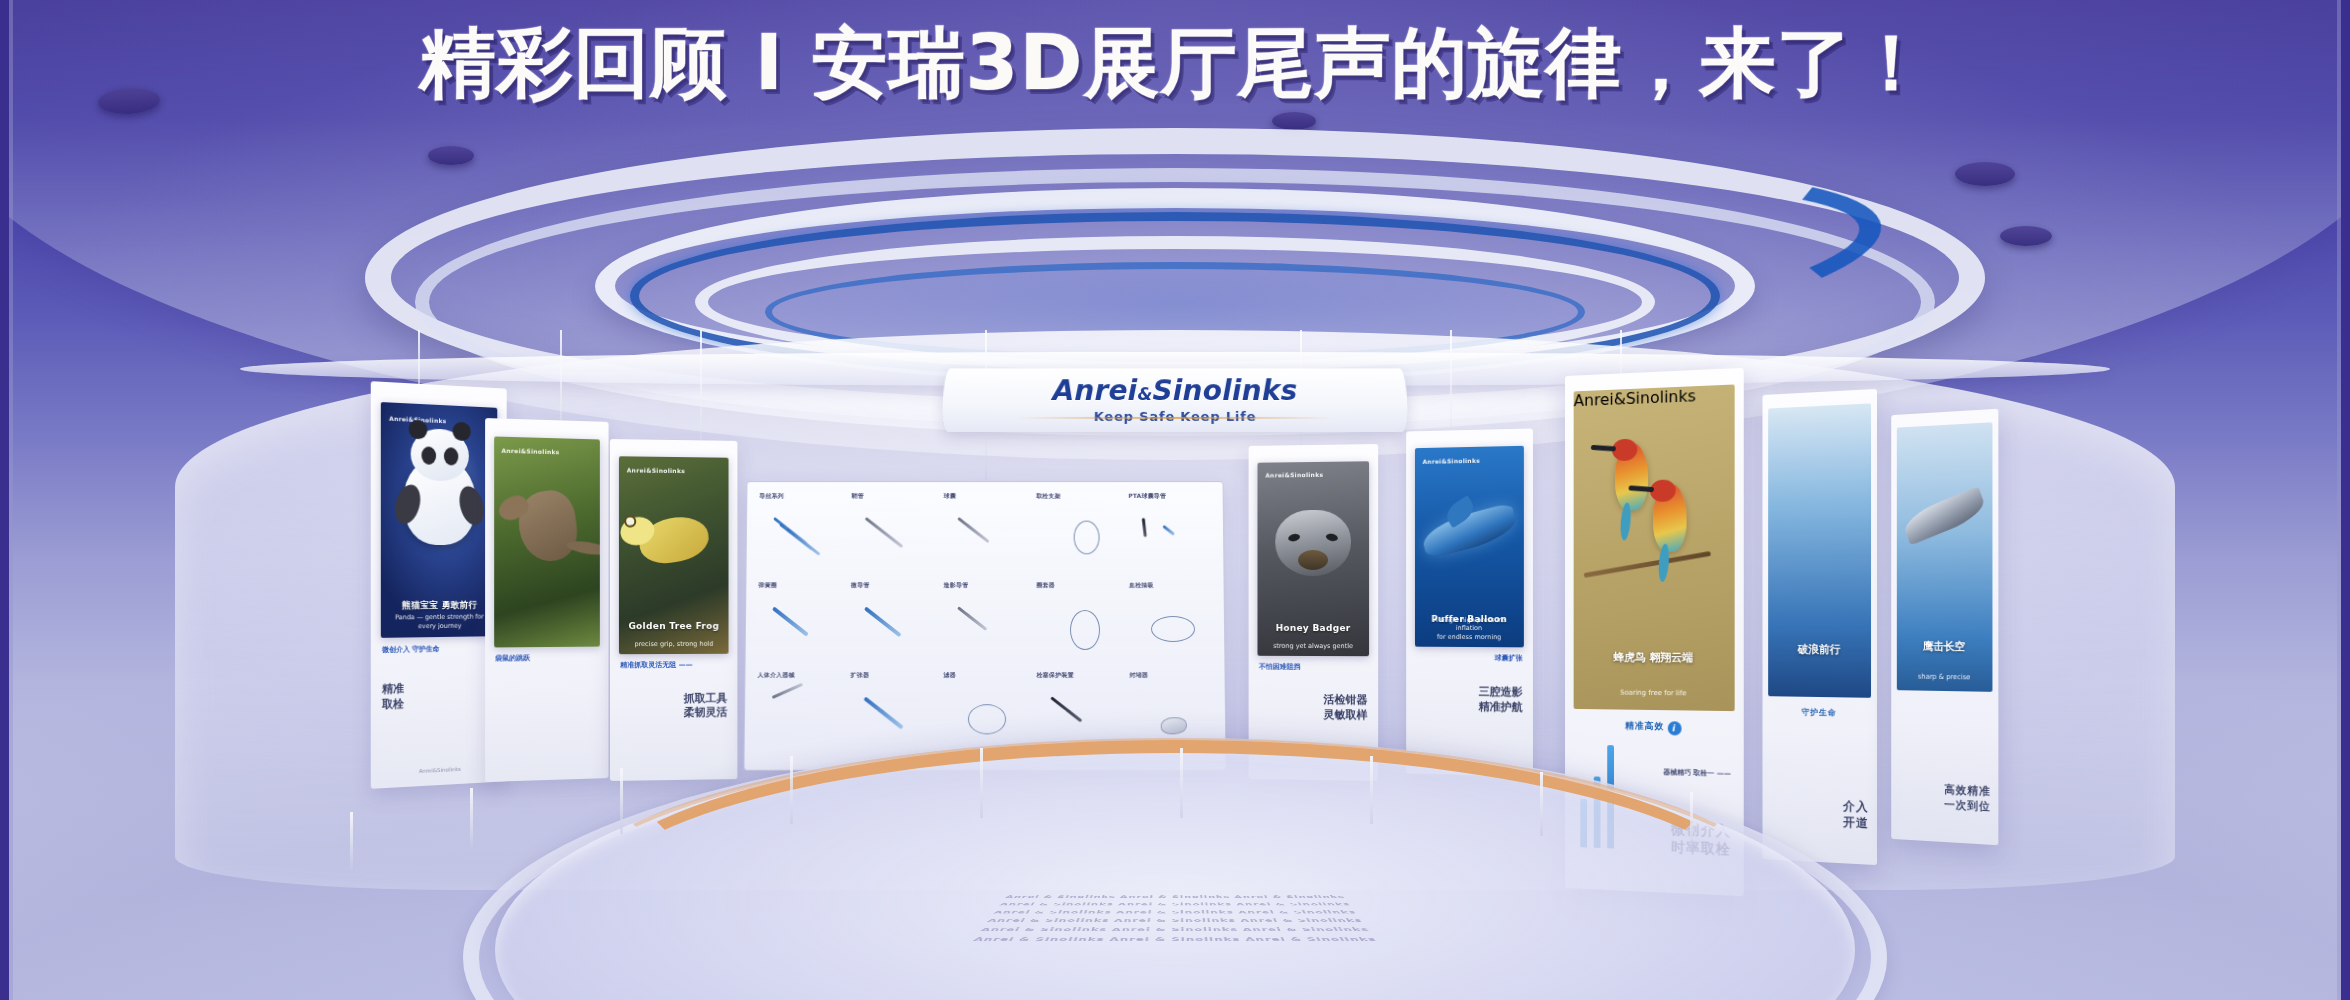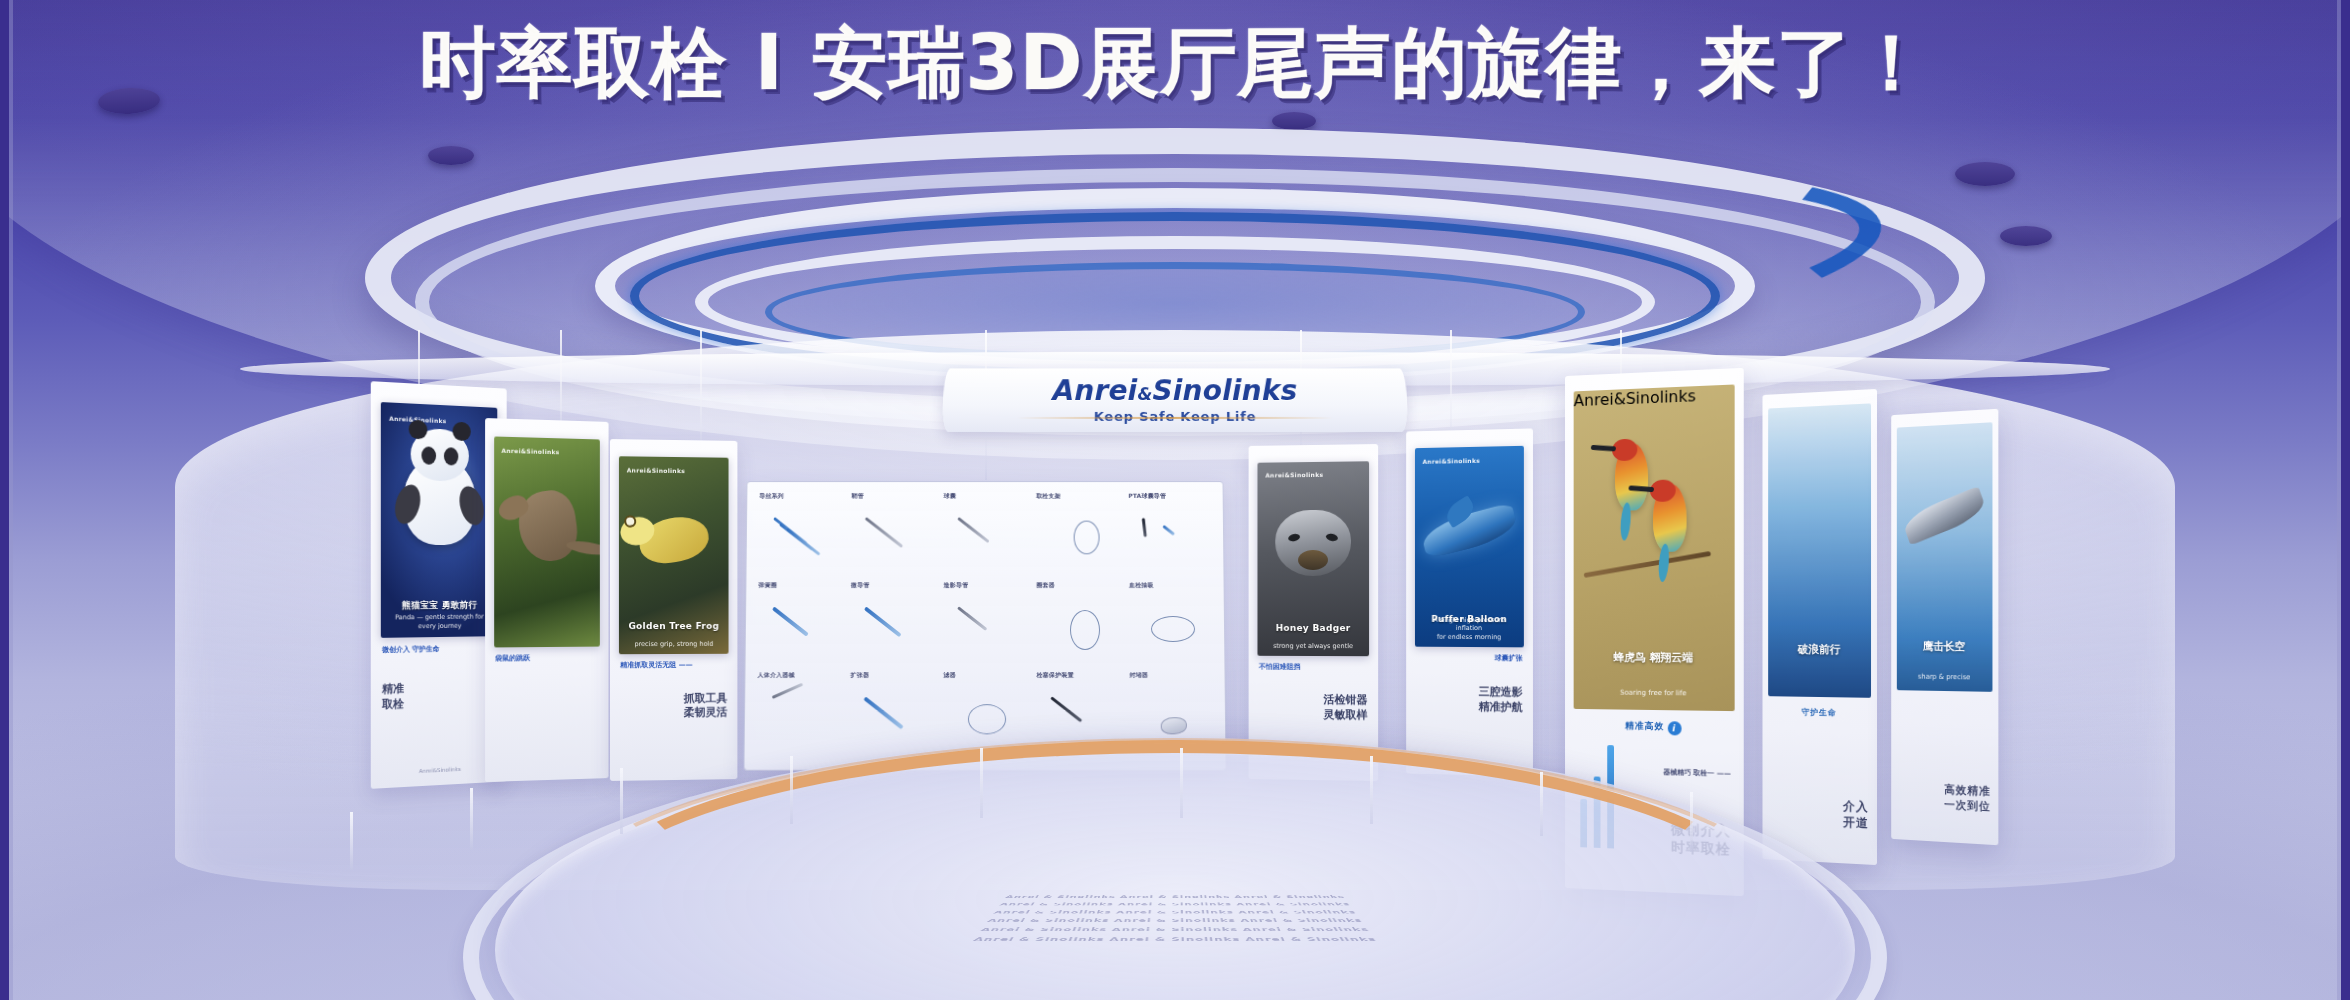--- a/index.html
+++ b/index.html
@@ -777,20 +777,20 @@
   <div class="rail" style="left:350px;  bottom:130px; height:58px;"></div>
   <div class="rail" style="left:470px;  bottom:150px; height:62px;"></div>
   <div class="rail" style="left:620px;  bottom:166px; height:66px;"></div>
   <div class="rail" style="left:790px;  bottom:176px; height:68px;"></div>
   <div class="rail" style="left:980px;  bottom:182px; height:70px;"></div>
   <div class="rail" style="left:1180px; bottom:182px; height:70px;"></div>
   <div class="rail" style="left:1370px; bottom:176px; height:68px;"></div>
   <div class="rail" style="left:1540px; bottom:164px; height:64px;"></div>
   <div class="rail" style="left:1690px; bottom:148px; height:60px;"></div>
 
-  <div class="title">时率取栓 I 安瑞3D展厅尾声的旋律，来了！</div>
+  <div class="title">精彩回顾 I 安瑞3D展厅尾声的旋律，来了！</div>
 
   <div class="edge-soft l"></div>
   <div class="edge-soft r"></div>
   <div class="edge l"></div>
   <div class="edge r"></div>
 
 </div>
 
 </body></html>

